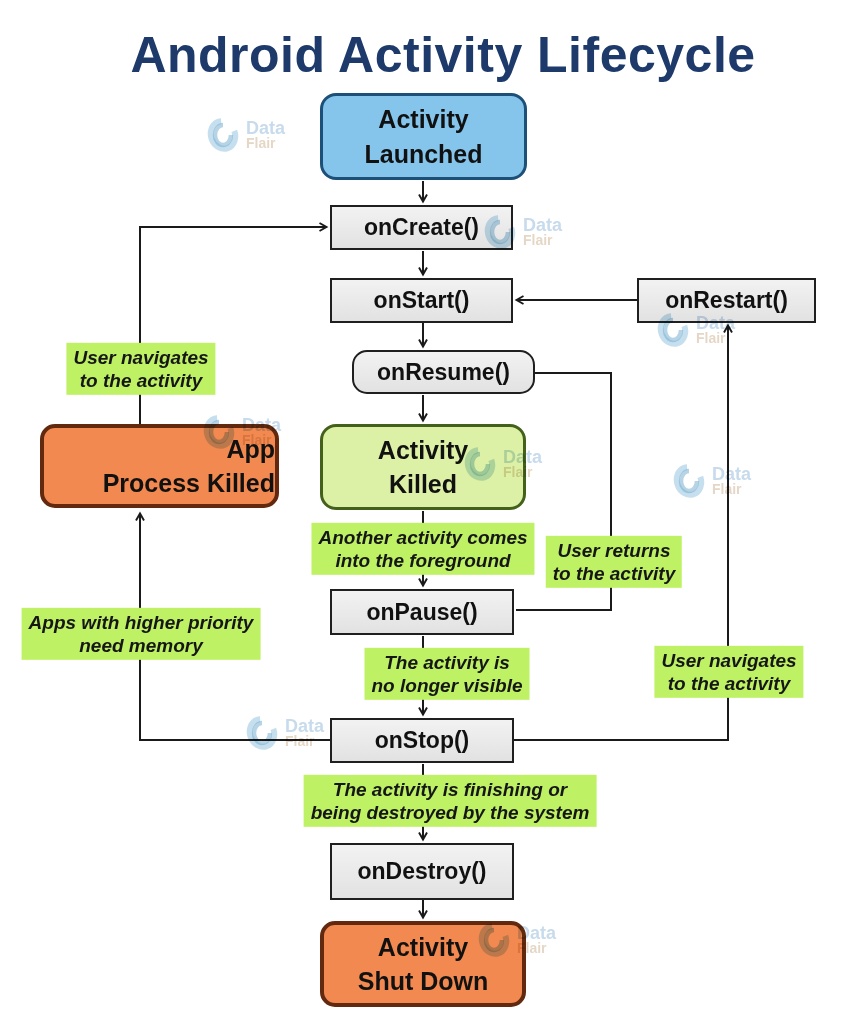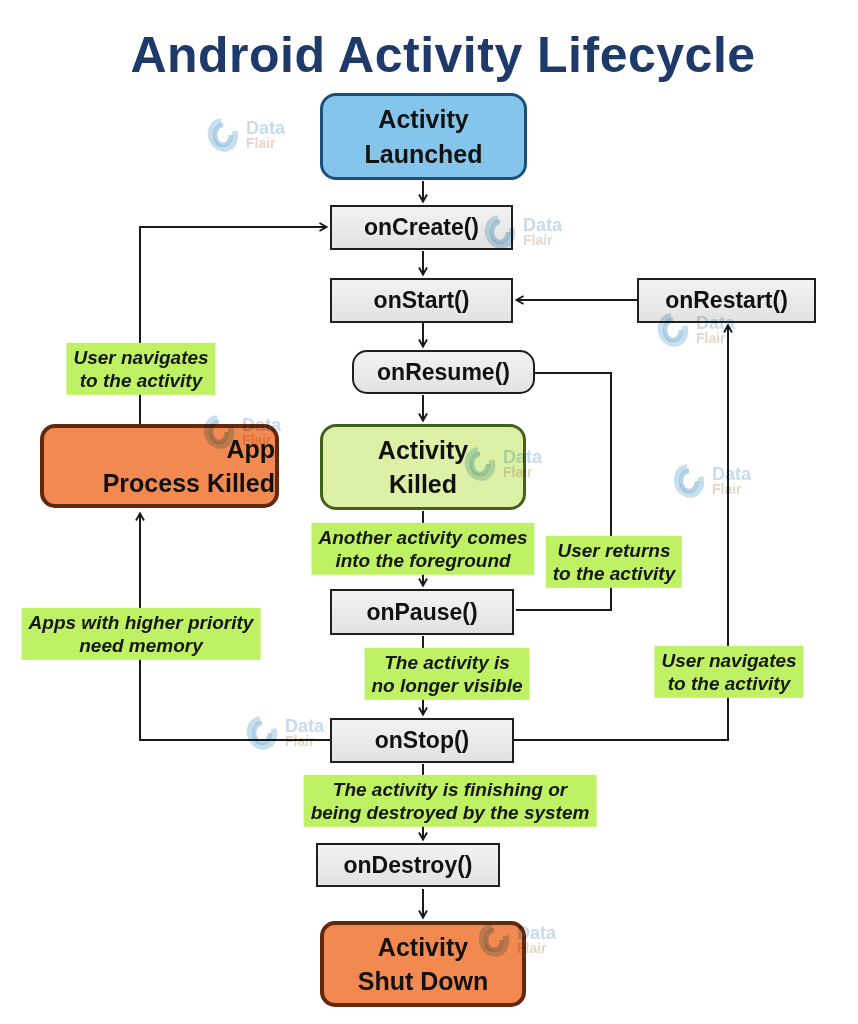--- a/index.html
+++ b/index.html
@@ -97,21 +97,21 @@
   </div>
 
   <div class="node gray" style="left:330px;top:589px;width:184px;height:46px;text-align:center;">
     <span>onPause()</span>
   </div>
 
   <div class="node gray" style="left:330px;top:718px;width:184px;height:45px;">
     <span>onStop()</span>
   </div>
 
-  <div class="node gray" style="left:316px;top:843px;width:184px;height:44px;">
+  <div class="node gray" style="left:330px;top:843px;width:184px;height:57px;">
     <span>onDestroy()</span>
   </div>
 
   <div class="node orange" style="left:320px;top:921px;width:206px;height:86px;">
     <span>Activity</span>
     <span>Shut Down</span>
   </div>
 
   <div class="edge-label" style="left:141px;top:369px;">
     <span>User navigates</span>

